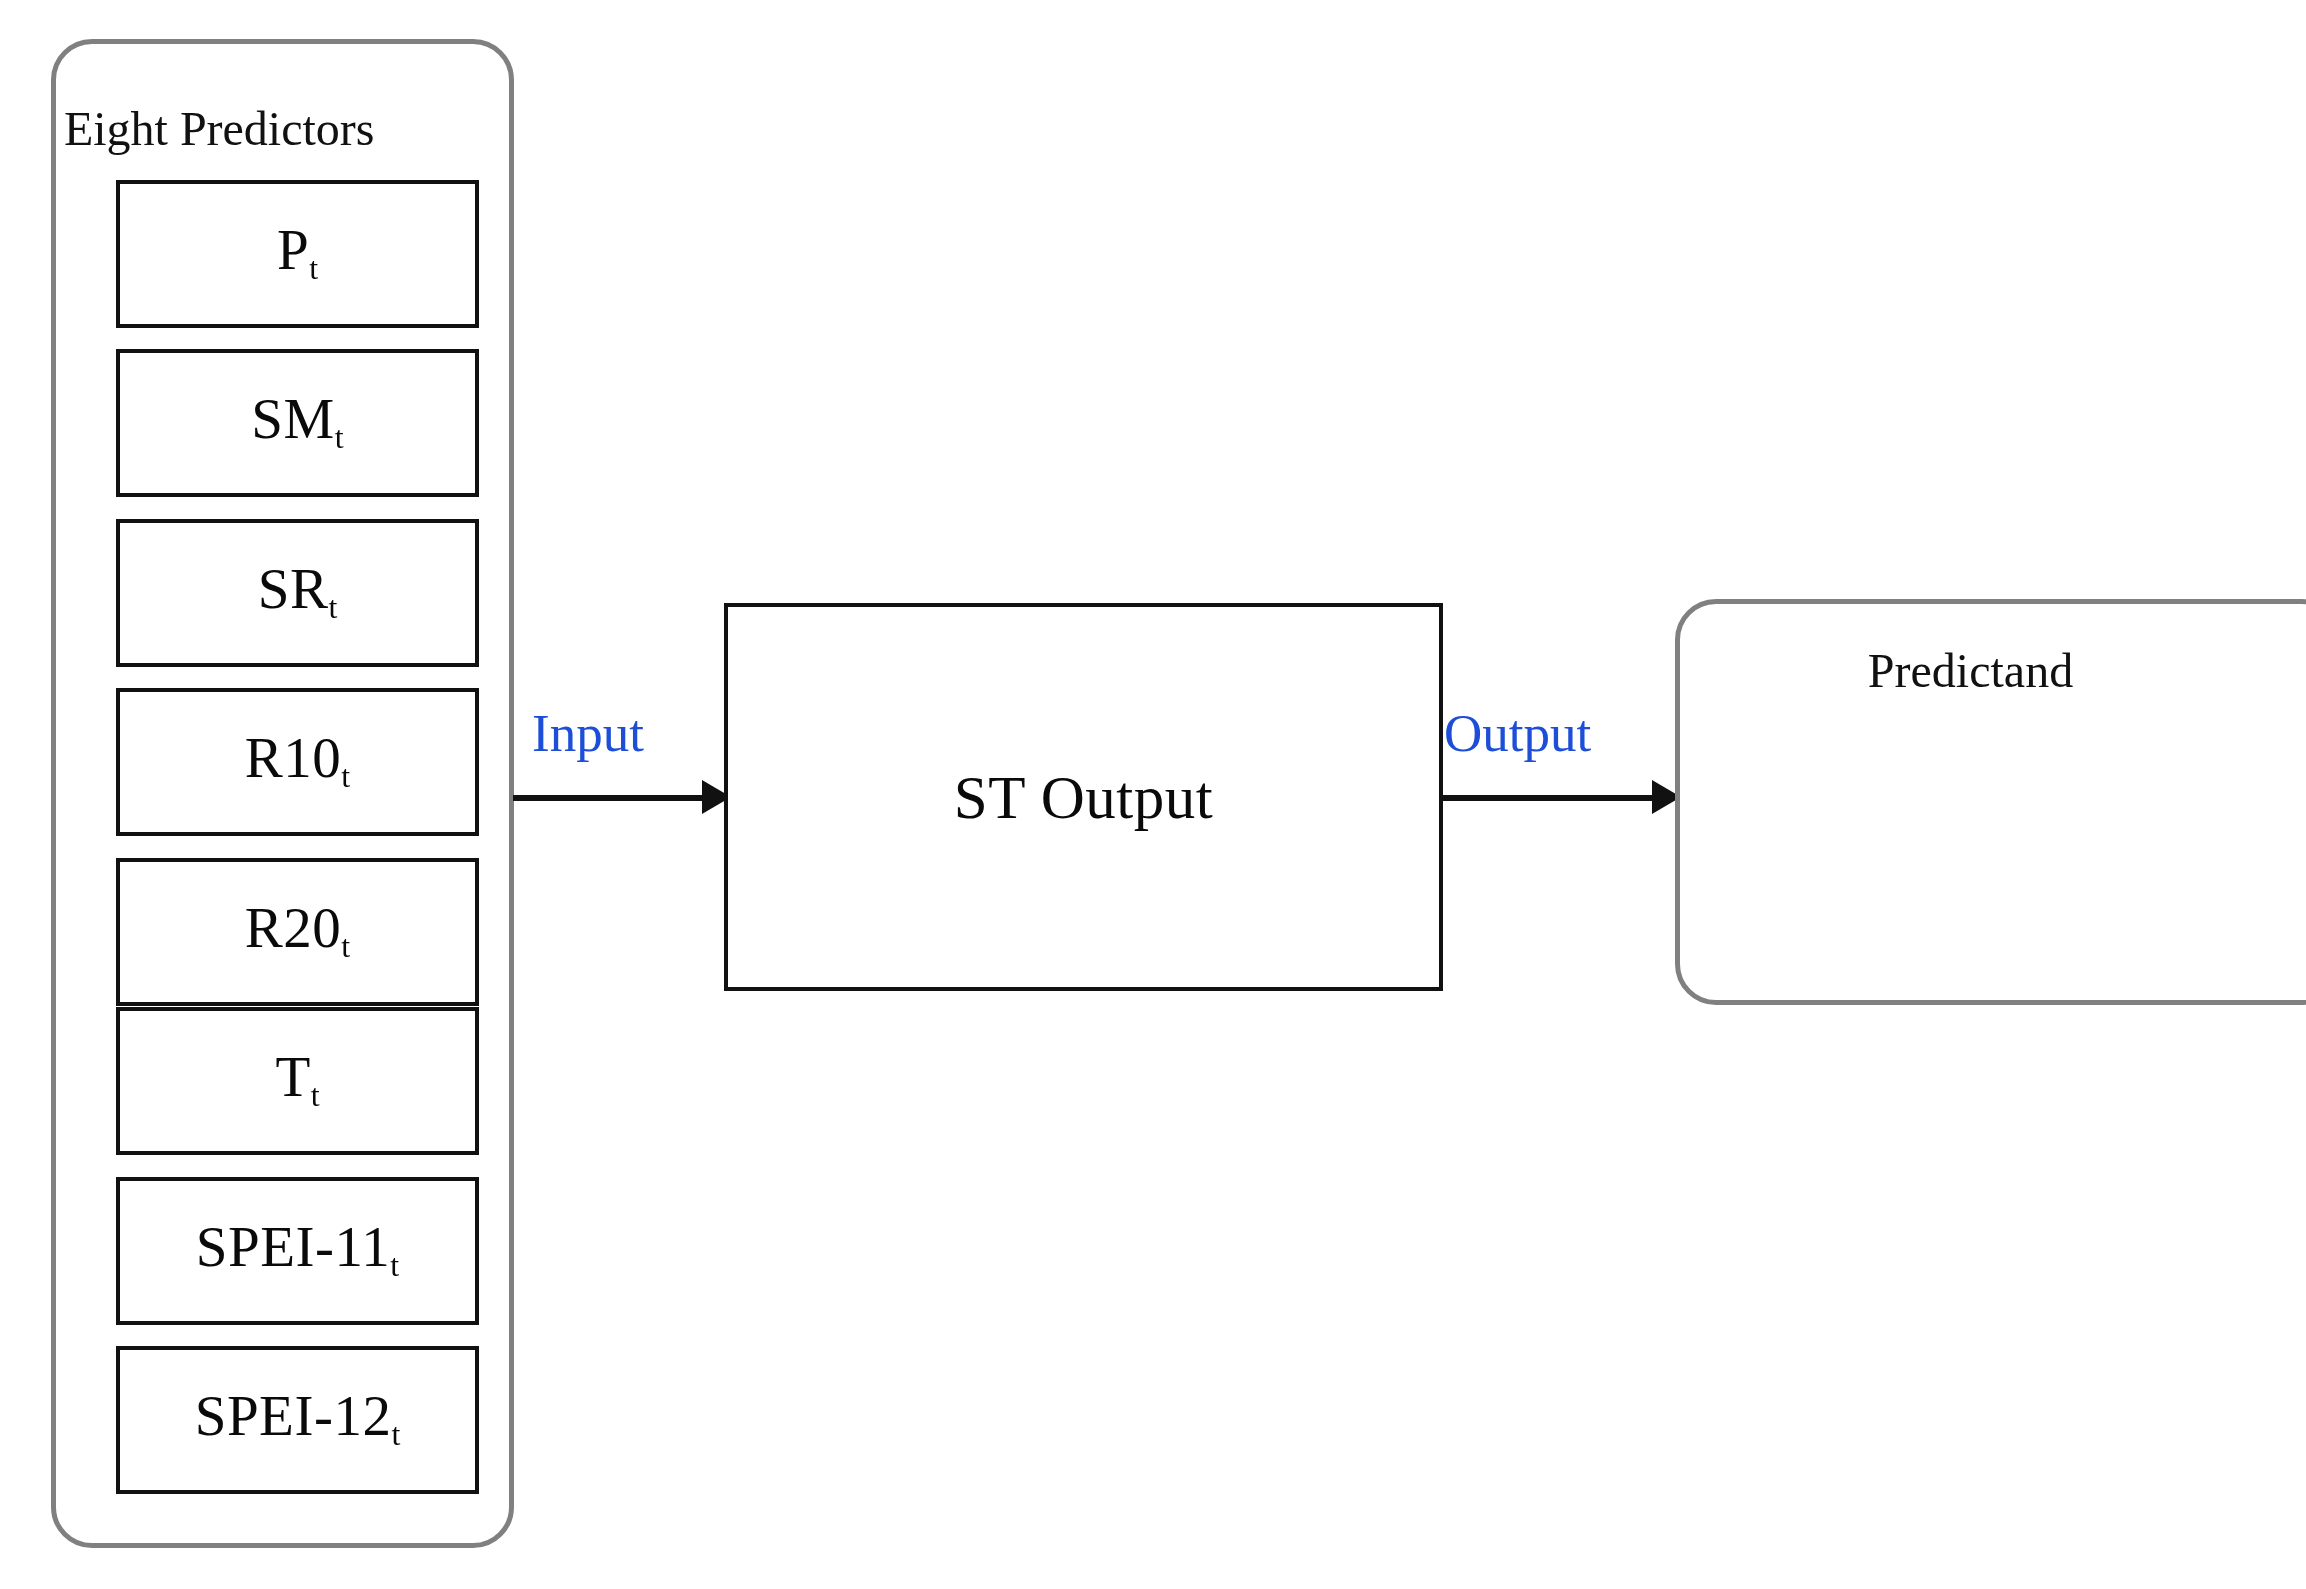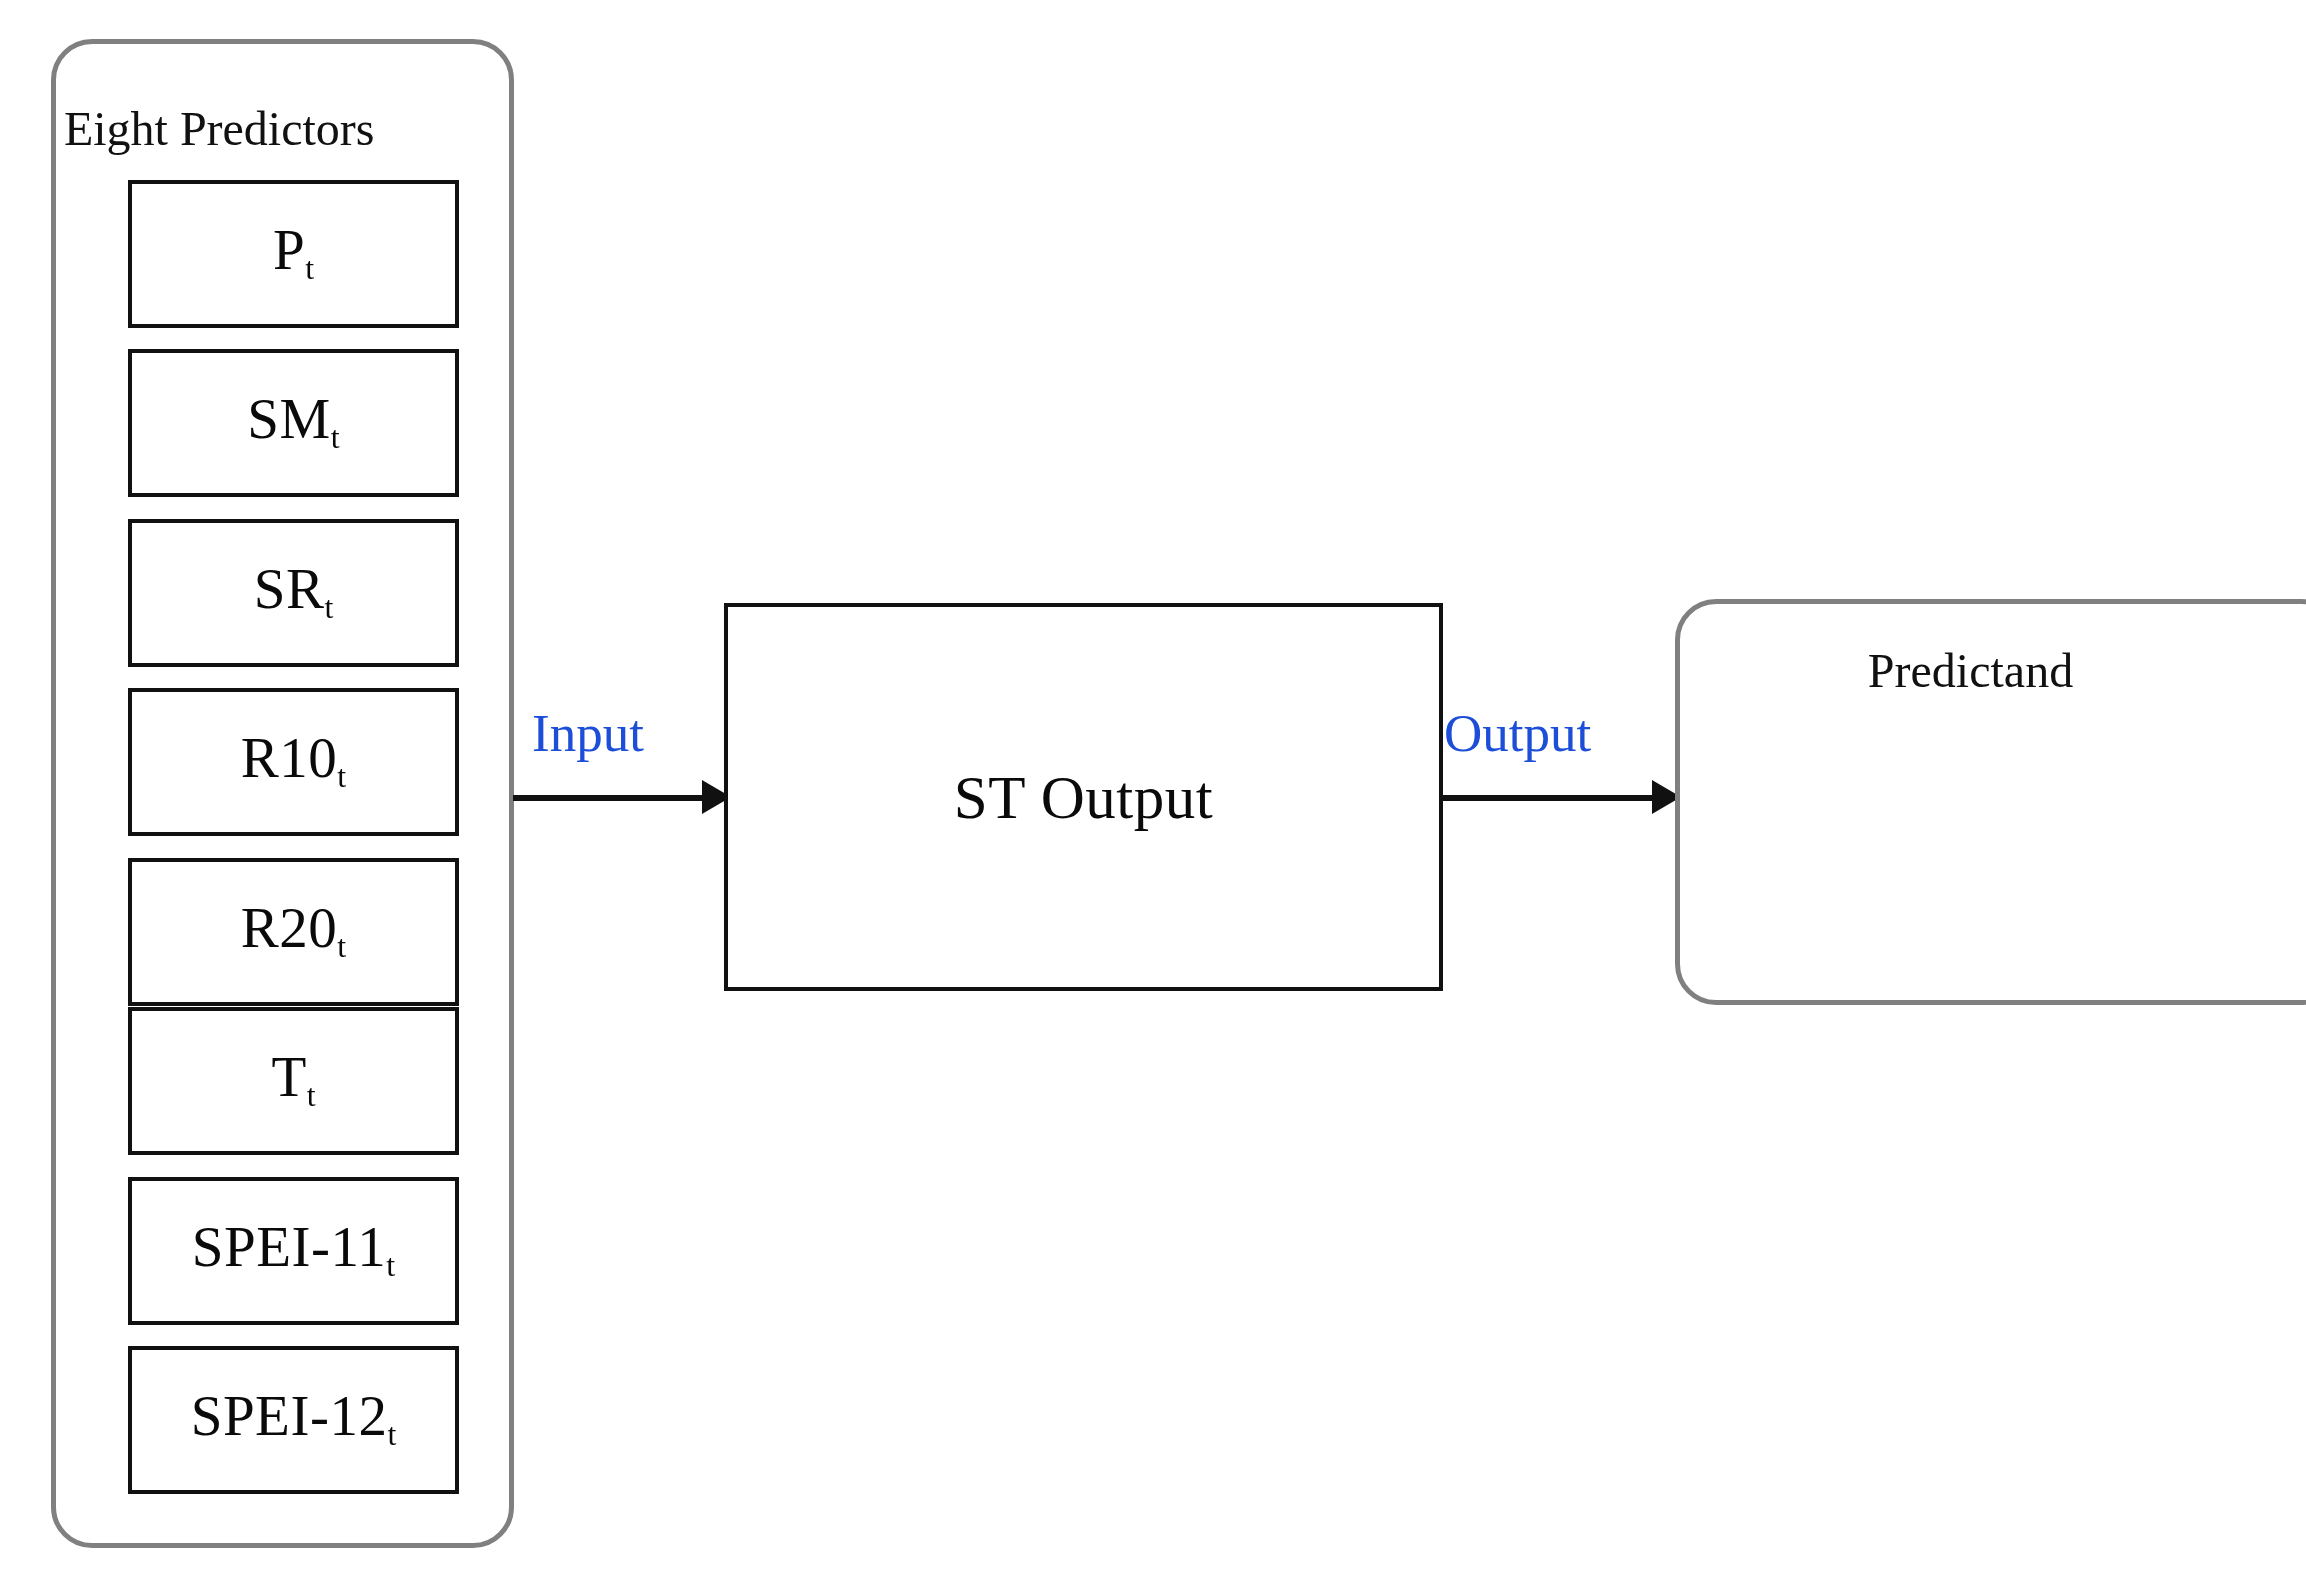--- a/index.html
+++ b/index.html
@@ -47,21 +47,21 @@
   }
   .box-label sub{
     font-size:0.56em;
     vertical-align:baseline;
     position:relative;
     top:0.30em;
     letter-spacing:0;
   }
 
   
-  .pred-box{left:72px;width:331px;height:148px;}
+  .pred-box{left:60px;width:363px;height:148px;}
 
   
   #model-box{
     left:724px;top:603px;width:719px;height:388px;
   }
   #model-box .box-label{font-size:61px;}
 
   
   #predictand-box{
     left:59px;top:148px;width:502px;height:169px;

